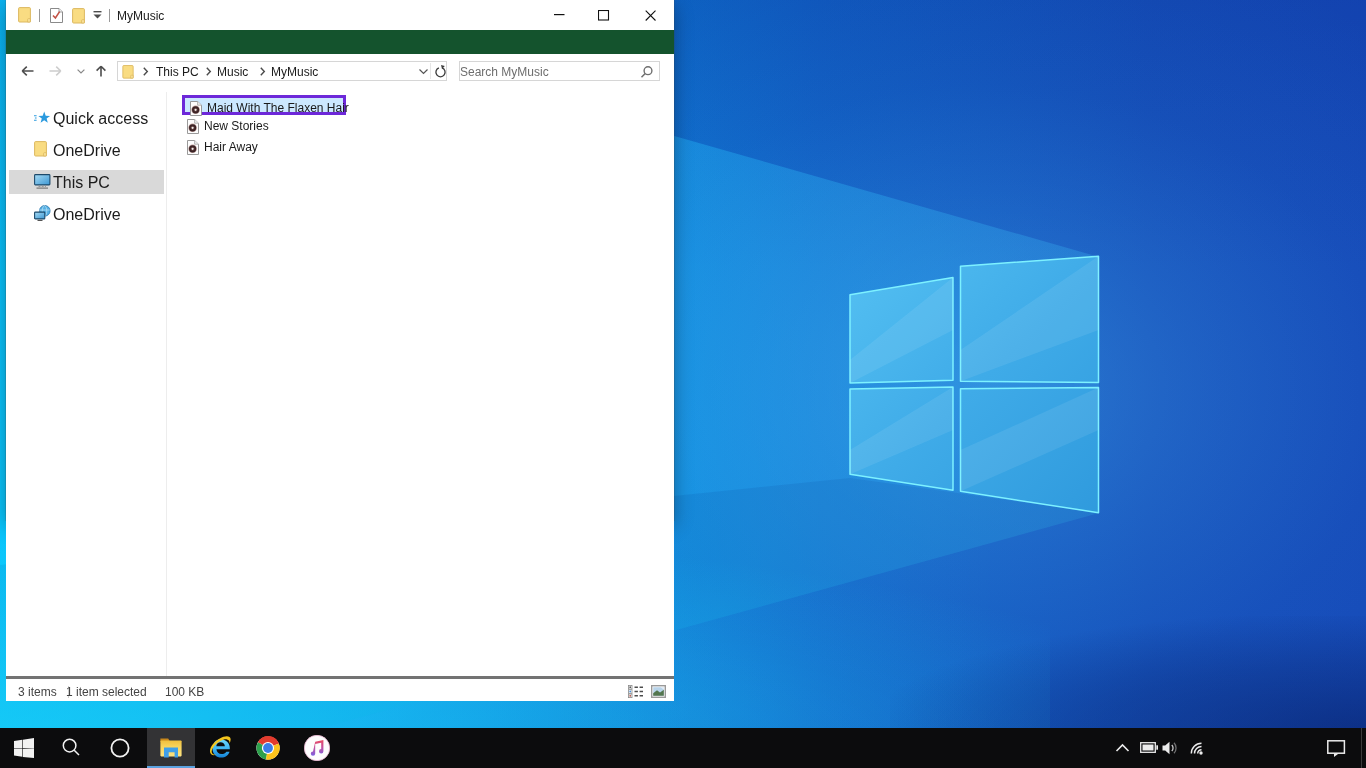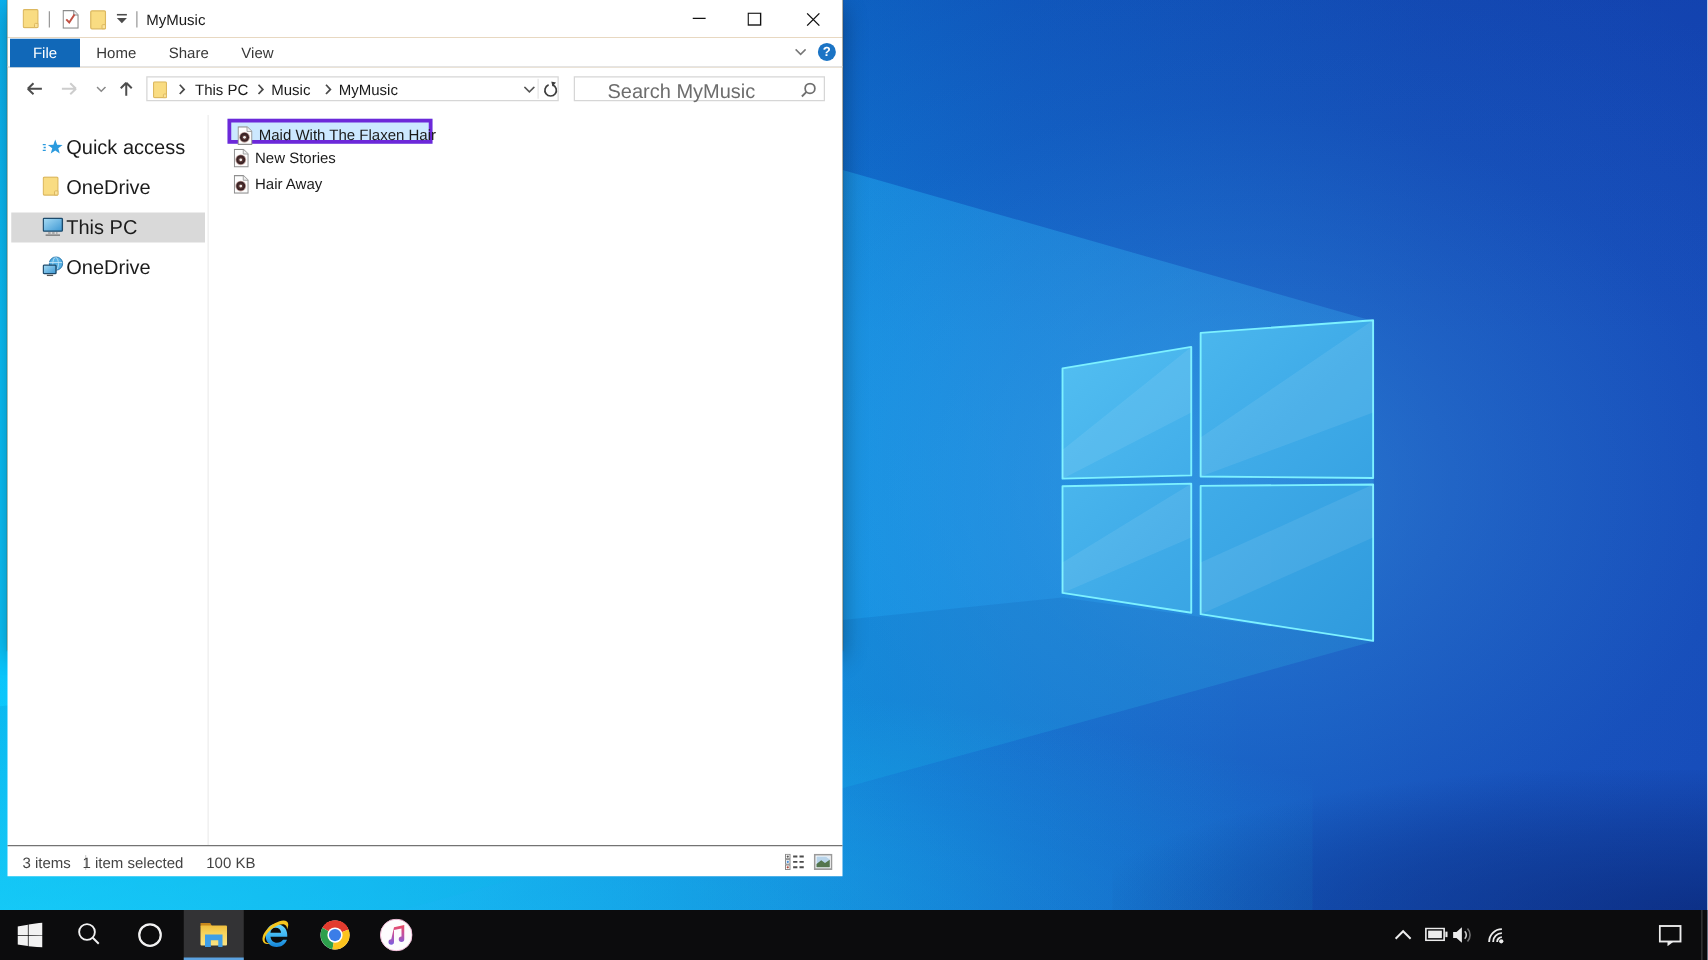--- a/index.html
+++ b/index.html
@@ -1,40 +1,40 @@
 <!DOCTYPE html>
 <html><head><meta charset="utf-8">
 <style>
 *{margin:0;padding:0;box-sizing:border-box}
 html,body{width:1366px;height:768px;overflow:hidden;font-family:"Liberation Sans",sans-serif}
 .abs{position:absolute}
 #wp{position:absolute;left:0;top:0}
-#win{position:absolute;left:6px;top:0;width:668px;height:520px;background:#a16207;box-shadow:0 6px 18px rgba(0,0,0,.33),0 0 0 1px rgba(70,70,70,.18)}
+#win{position:absolute;left:6px;top:0;width:668px;height:520px;background:#14532d;box-shadow:0 6px 18px rgba(0,0,0,.33),0 0 0 1px rgba(70,70,70,.18)}
 #titlebar{position:absolute;left:0;top:0;width:668px;height:30px;background:#fff}
 #title{position:absolute;left:111px;top:9px;font-size:12px;color:#1a1a1a}
 .tsep{position:absolute;top:9px;width:1px;height:13px;background:#9a9a9a}
 #tabrow{position:absolute;left:0;top:30px;width:668px;height:24px;background:#fff;border-bottom:1px solid #dcdcdc}
 #filetab{position:absolute;left:2px;top:1px;width:56px;height:23px;background:#1168b8;color:#fff;font-size:12px;text-align:center;line-height:23px}
 .tab{position:absolute;top:1px;height:23px;font-size:12px;color:#383838;line-height:23px;text-align:center}
 #addr{position:absolute;left:0;top:54px;width:668px;height:38px;background:#fff}
 .box{position:absolute;top:7px;height:20px;background:#fff;border:1px solid #d6d6d6}
 #abox{left:111px;width:330px}
 #sbox{left:453px;width:201px}
 .crumb{position:absolute;top:3px;font-size:12px;color:#1a1a1a}
-#sph{position:absolute;left:26px;top:3px;font-size:16px;color:#6d6d6d}
+#sph{position:absolute;left:0;top:3px;font-size:12px;color:#6d6d6d}
 #content{position:absolute;left:0;top:92px;width:668px;height:584px;background:#fff}
 #navdiv{position:absolute;left:160px;top:0;width:1px;height:584px;background:#ededed}
 .navtxt{position:absolute;left:47px;font-size:16px;color:#1b1b1b}
 #navsel{position:absolute;left:3px;top:78px;width:155px;height:24px;background:#d9d9d9}
 .navic{position:absolute;left:28px}
 .fitem{position:absolute;left:176px;width:164px;height:20px}
 .ftxt{position:absolute;left:22px;top:3px;font-size:12px;color:#1a1a1a;white-space:nowrap}
 .fic{position:absolute;left:5px;top:3px}
 #fsel{background:#cce8ff;border:3px solid #6d28d9}
-#status{position:absolute;left:0;top:676px;width:668px;height:25px;background:#fff;border-top:1px solid #737373}
+#status{position:absolute;left:0;top:676px;width:668px;height:25px;background:#fff;border-top:3px solid #737373}
 .st{position:absolute;top:6px;font-size:12px;color:#444}
 #taskbar{position:absolute;left:0;top:728px;width:1366px;height:40px;background:#0c0c0d}
 #expbtn{position:absolute;left:147px;top:0;width:48px;height:40px;background:#333335}
 #expbtn .ul{position:absolute;left:0;bottom:0;width:48px;height:2px;background:#5ba2e0}
 </style></head>
 <body>
 <svg id="wp" width="1366" height="768" viewBox="0 0 1366 768">
 <defs>
 <linearGradient id="bgg" x1="0" y1="0" x2="1366" y2="0" gradientUnits="userSpaceOnUse">
 <stop offset="0" stop-color="#06b2f6"></stop>
@@ -125,33 +125,20 @@
 <svg class="abs" style="left:548px;top:14px" width="11" height="2">
         <rect width="10.5" height="1.2" fill="#111"></rect>
       </svg>
 <svg class="abs" style="left:592px;top:10px" width="12" height="11">
         <rect x="0.5" y="0.5" width="10" height="9.5" fill="none" stroke="#111" stroke-width="1.1"></rect>
       </svg>
 <svg class="abs" style="left:639px;top:9.5px" width="12" height="12">
         <path d="M0.7,0.7 L10.5,10.5 M10.5,0.7 L0.7,10.5" stroke="#111" stroke-width="1.1"></path>
       </svg>
 </div>
-<div id="tabrow">
-<div id="filetab">File</div>
-<div class="tab" style="left:64px;width:46px">Home</div>
-<div class="tab" style="left:122px;width:46px">Share</div>
-<div class="tab" style="left:177px;width:46px">View</div>
-<svg class="abs" style="left:630px;top:9px" width="9" height="6">
-        <path d="M0.5,0.5 L4.5,4.5 L8.5,0.5" fill="none" stroke="#777" stroke-width="1.2"></path>
-      </svg>
-<svg class="abs" style="left:648px;top:4px" width="15" height="15">
-        <circle cx="7.5" cy="7.5" r="7.2" fill="#1b74c5"></circle>
-        <text x="7.5" y="11.2" font-size="10.5" font-weight="bold" fill="#fff" text-anchor="middle" font-family="Liberation Sans,sans-serif">?</text>
-      </svg>
-</div>
 <div id="addr">
 <svg class="abs" style="left:14px;top:10px" width="15" height="14" viewBox="0 0 15 14">
         <path d="M13.5,7 H2.2 M2.2,7 L6.8,2.6 M2.2,7 L6.8,11.4" fill="none" stroke="#4d4d4d" stroke-width="1.6"></path>
       </svg>
 <svg class="abs" style="left:42px;top:10px" width="15" height="14" viewBox="0 0 15 14">
         <path d="M1.5,7 H12.8 M12.8,7 L8.2,2.6 M12.8,7 L8.2,11.4" fill="none" stroke="#cdcdcd" stroke-width="1.6"></path>
       </svg>
 <svg class="abs" style="left:71px;top:15px" width="8" height="6">
         <path d="M0.6,0.6 L4,4 L7.4,0.6" fill="none" stroke="#888" stroke-width="1.2"></path>
       </svg>

